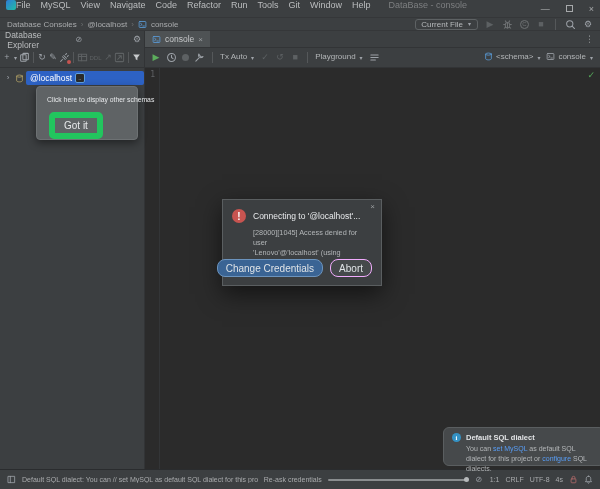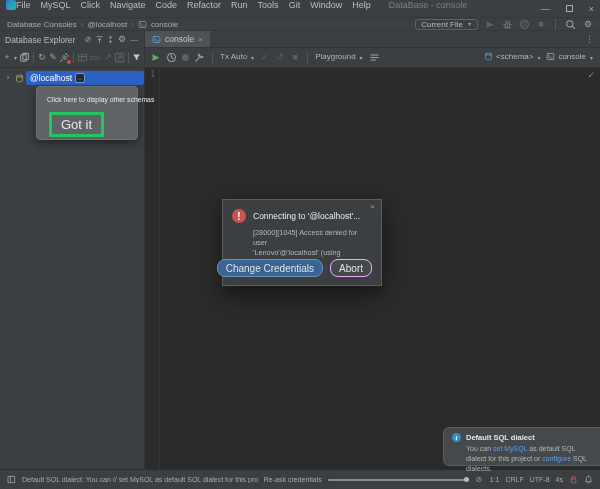--- a/index.html
+++ b/index.html
@@ -17,21 +17,21 @@
 
   
   .navbar { height:13px; display:flex; align-items:center; background:#3c3f41; padding:0 7px; gap:4px; font-size:8px; color:#a9abad; border-bottom:1px solid #353739; }
   .crumb-sep { color:#6b6e70; }
   .run-cluster { margin-left:auto; display:flex; align-items:center; gap:7px; }
   .config-box { border:1px solid #5e6264; border-radius:3px; padding:0 5px; height:11px; display:flex; align-items:center; gap:4px; color:#b6b9bb; }
 
   
   .main { display:flex; height:438px; }
   .left { width:145px; flex:0 0 145px; display:flex; flex-direction:column; background:#3c3f41; border-right:1px solid #323436; }
-  .panel-header { height:17px; display:flex; align-items:center; padding:0 5px; gap:2px; font-size:8.5px; color:#bbbdbf; }
+  .panel-header { height:17px; display:flex; align-items:center; padding:0 5px; gap:17px; font-size:8.5px; color:#bbbdbf;text-align:center; }
   .panel-header .spacer { flex:1; }
   .panel-toolbar { height:20px; display:flex; align-items:center; gap:1px; padding:0 2px; border-bottom:1px solid #323436; }
   .tree { flex:1; position:relative; padding-top:2px; }
   .tree-row { display:flex; align-items:center; height:16px; padding-left:3px; gap:2px; font-size:8.5px; color:#bbbdbf; }
   .sel-strip { display:flex; align-items:center; gap:3px; background:#2d62c4; border-radius:2px; padding:0 2px 0 4px; flex:1; height:14px; color:#fff; }
   .more-box { border:1px solid #5ea0e0; background:#2b2b2b; color:#c6c8ca; font-size:6px; line-height:8px; padding:0 2px; border-radius:2px; }
 
   .right { flex:1; display:flex; flex-direction:column; min-width:0; }
   .tabbar { height:17px; background:#3c3f41; display:flex; align-items:stretch; border-bottom:1px solid #323436; }
   .tab { display:flex; align-items:center; gap:4px; background:#4e5254; padding:0 7px; font-size:8.5px; color:#c6c8ca; }
@@ -70,21 +70,21 @@
   .plugwrap { position:relative; display:inline-flex; }
   .badge { position:absolute; right:-1px; bottom:-1px; width:4px; height:4px; border-radius:50%; background:#c75450; }
   .dot { width:7px; height:7px; border-radius:50%; background:#5d6163; }
   .cov { width:9px; height:9px; border:1px solid #6e7173; border-radius:50%; display:inline-flex; align-items:center; justify-content:center; font-size:6px; color:#6e7173; }
   .info-icon { width:9px; height:9px; border-radius:50%; background:#3592c4; color:#fff; font-size:6.5px; font-weight:bold; display:inline-flex; align-items:center; justify-content:center; font-family:"Liberation Serif",serif; flex:0 0 auto; }
   .err-icon { width:14px; height:14px; border-radius:50%; background:#c75450; color:#fff; font-size:10px; font-weight:bold; display:flex; align-items:center; justify-content:center; flex:0 0 auto; }
 
   
   .gotit { position:absolute; left:36px; top:86px; width:102px; height:54px; background:#5f6365; border:1px solid #6d7173; border-radius:4px; box-shadow:0 3px 9px rgba(0,0,0,.45); padding:9px 9px 0 10px; z-index:5; }
   .gotit-text { font-size:6.8px; color:#e6e8ea; white-space:nowrap; }
-  .gotit-btn { margin-top:9px; margin-left:2px; display:inline-block; border:3px solid #22c55e; border-radius:0; padding:2px 9px; font-size:13px; color:#e6e8ea; }
+  .gotit-btn { margin-top:9px; margin-left:2px; display:inline-block; border:6px solid #22c55e; border-radius:5px; padding:2px 9px; font-size:10px; color:#e6e8ea; }
 
   .dialog { position:absolute; left:222px; top:199px; width:160px; height:87px; background:#3c3f41; border:1px solid #5a5e60; box-shadow:0 8px 22px rgba(0,0,0,.55); z-index:6; padding:9px 9px; }
   .dialog-close { position:absolute; top:2px; right:6px; color:#9a9ea0; font-size:8px; }
   .dialog-head { display:flex; align-items:center; gap:7px; }
   .dialog-title { font-size:8.5px; color:#e8eaec; white-space:nowrap; }
   .dialog-msg { margin:5px 0 0 21px; font-size:7.3px; color:#b3b6b8; line-height:1.4; }
   .dialog-buttons { position:absolute; right:9px; bottom:8px; display:flex; gap:7px; }
   .btn { font-size:10px; padding:2.5px 8px; border-radius:8px; color:#dfe3e6; white-space:nowrap; }
   .btn-primary { background:#3a6494; border:1px solid #6b93bd; }
   .btn-plain { background:#45494b; border:1px solid #f0abfc; }
@@ -97,21 +97,21 @@
 </head>
 <body>
 
 <div class="app">
 
   <div class="titlebar">
     <span class="logo"></span>
     <div class="menus">
       <span class="menu">File</span>
       <span class="menu">MySQL</span>
-      <span class="menu">Click</span>
+      <span class="menu">View</span>
       <span class="menu">Navigate</span>
       <span class="menu">Code</span>
       <span class="menu">Refactor</span>
       <span class="menu">Run</span>
       <span class="menu">Tools</span>
       <span class="menu">Git</span>
       <span class="menu">Window</span>
       <span class="menu">Help</span>
     </div>
     <span class="title-text">DataBase - console</span>

